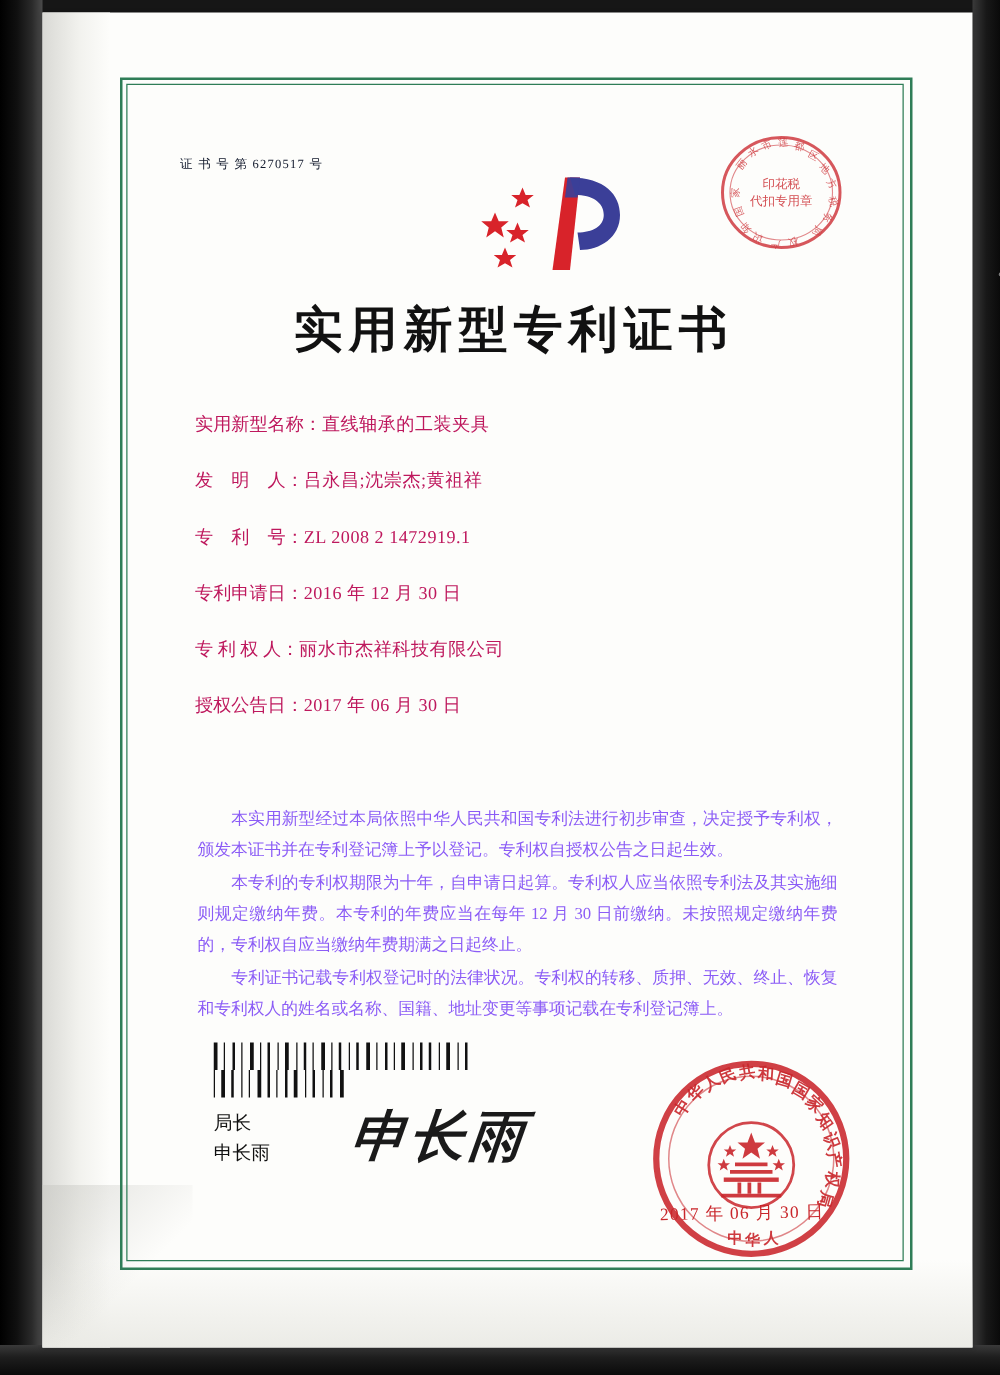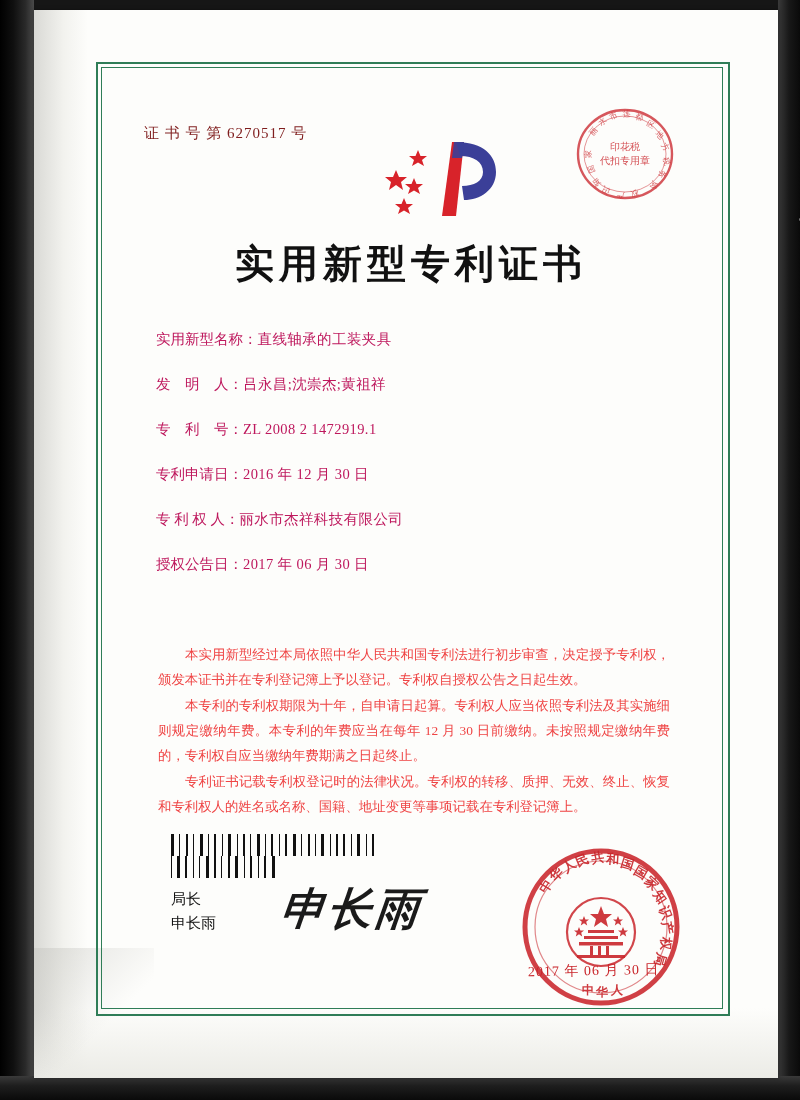--- a/index.html
+++ b/index.html
@@ -100,23 +100,23 @@
     top: 52px;
     width: 630px;
     height: 950px;
   }
 
   
   .cert-no {
     position: absolute;
     left: 48px;
     top: 62px;
-    font-size: 15px;
+    font-size: 10px;
     letter-spacing: 1px;
-    color: #7f1d1d;
+    color: #0f172a;
     white-space: nowrap;
   }
 
   
   .logo {
     position: absolute;
     left: 288px;
     top: 68px;
     width: 130px;
     height: 100px;
@@ -164,21 +164,21 @@
     letter-spacing: 0.4px;
   }
 
   .paragraphs {
     position: absolute;
     left: 62px;
     top: 580px;
     width: 512px;
     font-size: 13.4px;
     line-height: 25px;
-    color: #ef4444;
+    color: #8b5cf6;
     text-align: justify;
   }
   .paragraphs p {
     margin: 0 0 1px 0;
     text-indent: 27px;
   }
 
   
   .barcode {
     position: absolute;

